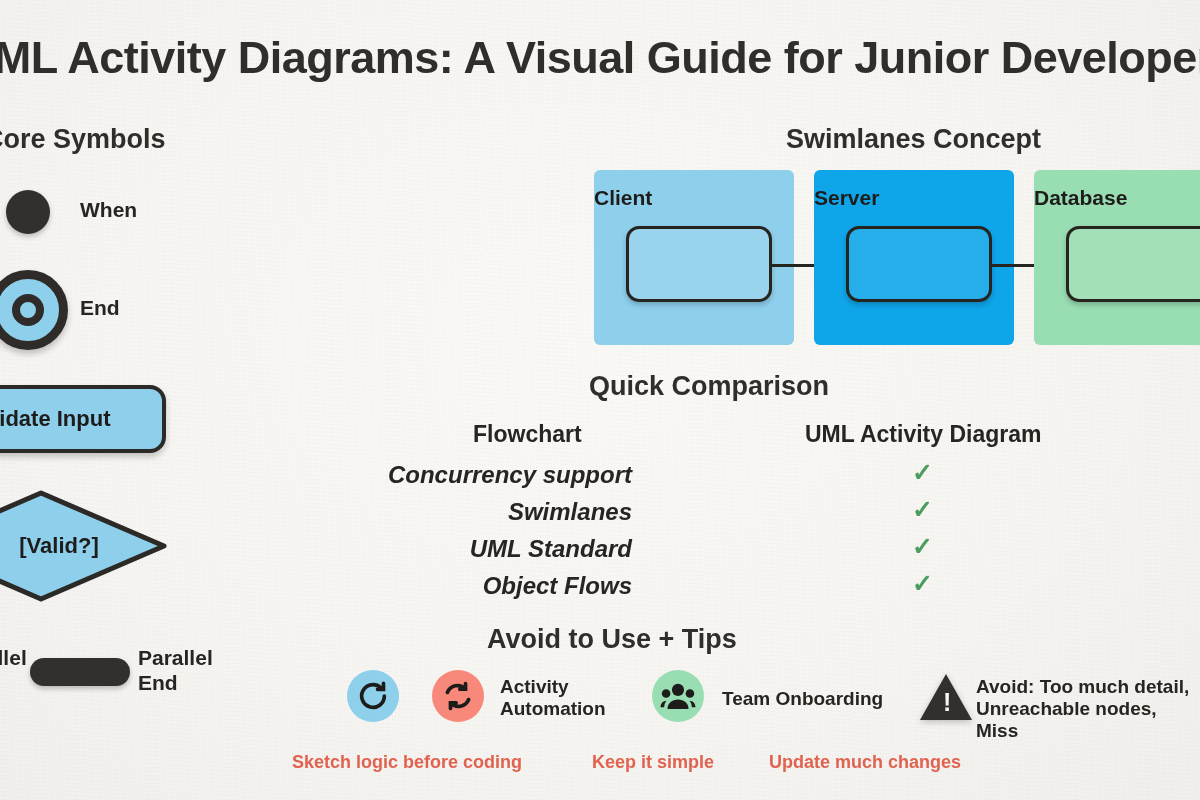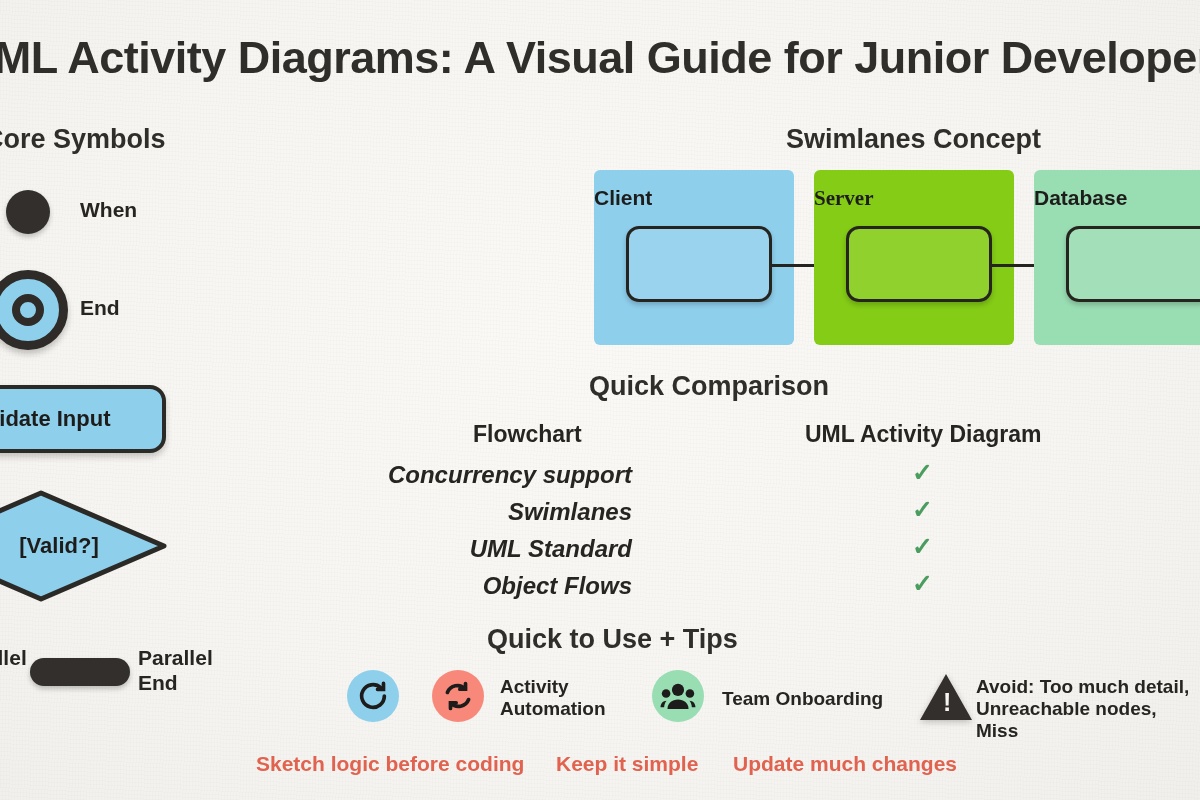--- a/index.html
+++ b/index.html
@@ -168,21 +168,21 @@
     position: absolute;
     left: 32px; top: 56px;
     width: 146px; height: 76px;
     border: 3px solid #26241f;
     border-radius: 13px;
     box-sizing: border-box;
     background: rgba(255,255,255,0.10);
     box-shadow: 0 3px 5px rgba(0,0,0,0.20);
   }
   #lane-client   { left: 594px; background: #8ecfec; }
-  #lane-server   { left: 814px; background: #84cc16; font-family: Liberation Serif, serif; }
+  #lane-server   { left: 814px; background: #0ea5e9; }
   #lane-database { left: 1034px; background: #99ddb3; width: 210px; }
   .lane-arrow {
     position: absolute;
     top: 264px;
     height: 3px;
     background: #26241f;
   }
   .lane-arrow::after {
     content: "";
     position: absolute;
@@ -278,24 +278,25 @@
     font-size: 19px;
     font-weight: bold;
     line-height: 1.16;
     white-space: pre-line;
     color: #262522;
   }
 
   .bottom-tip {
     position: absolute;
     top: 752px;
-    font-size: 21px;
+    font-size: 18px;
     font-weight: bold;
     white-space: nowrap;
     color: #e0624f;
+    margin-left: 36px;
   }
   #bottom-tip-1 { left: 256px; }
   #bottom-tip-2 { left: 556px; }
   #bottom-tip-3 { left: 733px; }
 </style>
 </head>
 <body>
 
 <div class="paper"></div>
 
@@ -363,21 +364,21 @@
   </div>
   <div class="cmp-row" style="top:535px">
     <span class="cmp-feature">UML Standard</span>
     <span class="cmp-check">✓</span>
   </div>
   <div class="cmp-row" style="top:572px">
     <span class="cmp-feature">Object Flows</span>
     <span class="cmp-check">✓</span>
   </div>
 
-  <div class="section-title" id="tips-title">Quick to Use + Tips</div>
+  <div class="section-title" id="tips-title">Avoid to Use + Tips</div>
 
   <div class="tip-icon" id="tip-icon-1">
     <svg width="34" height="34" viewBox="0 0 24 24" fill="none" stroke="#1d1c1a" stroke-width="2.6" stroke-linecap="round">
       <path d="M20 12a8 8 0 1 1-2.6-5.9"></path>
       <path d="M19.4 3.1v4.2h-4.2"></path>
     </svg>
   </div>
 
   <div class="tip-icon" id="tip-icon-2">
     <svg width="34" height="34" viewBox="0 0 24 24" fill="none" stroke="#1d1c1a" stroke-width="2.6" stroke-linecap="round">

